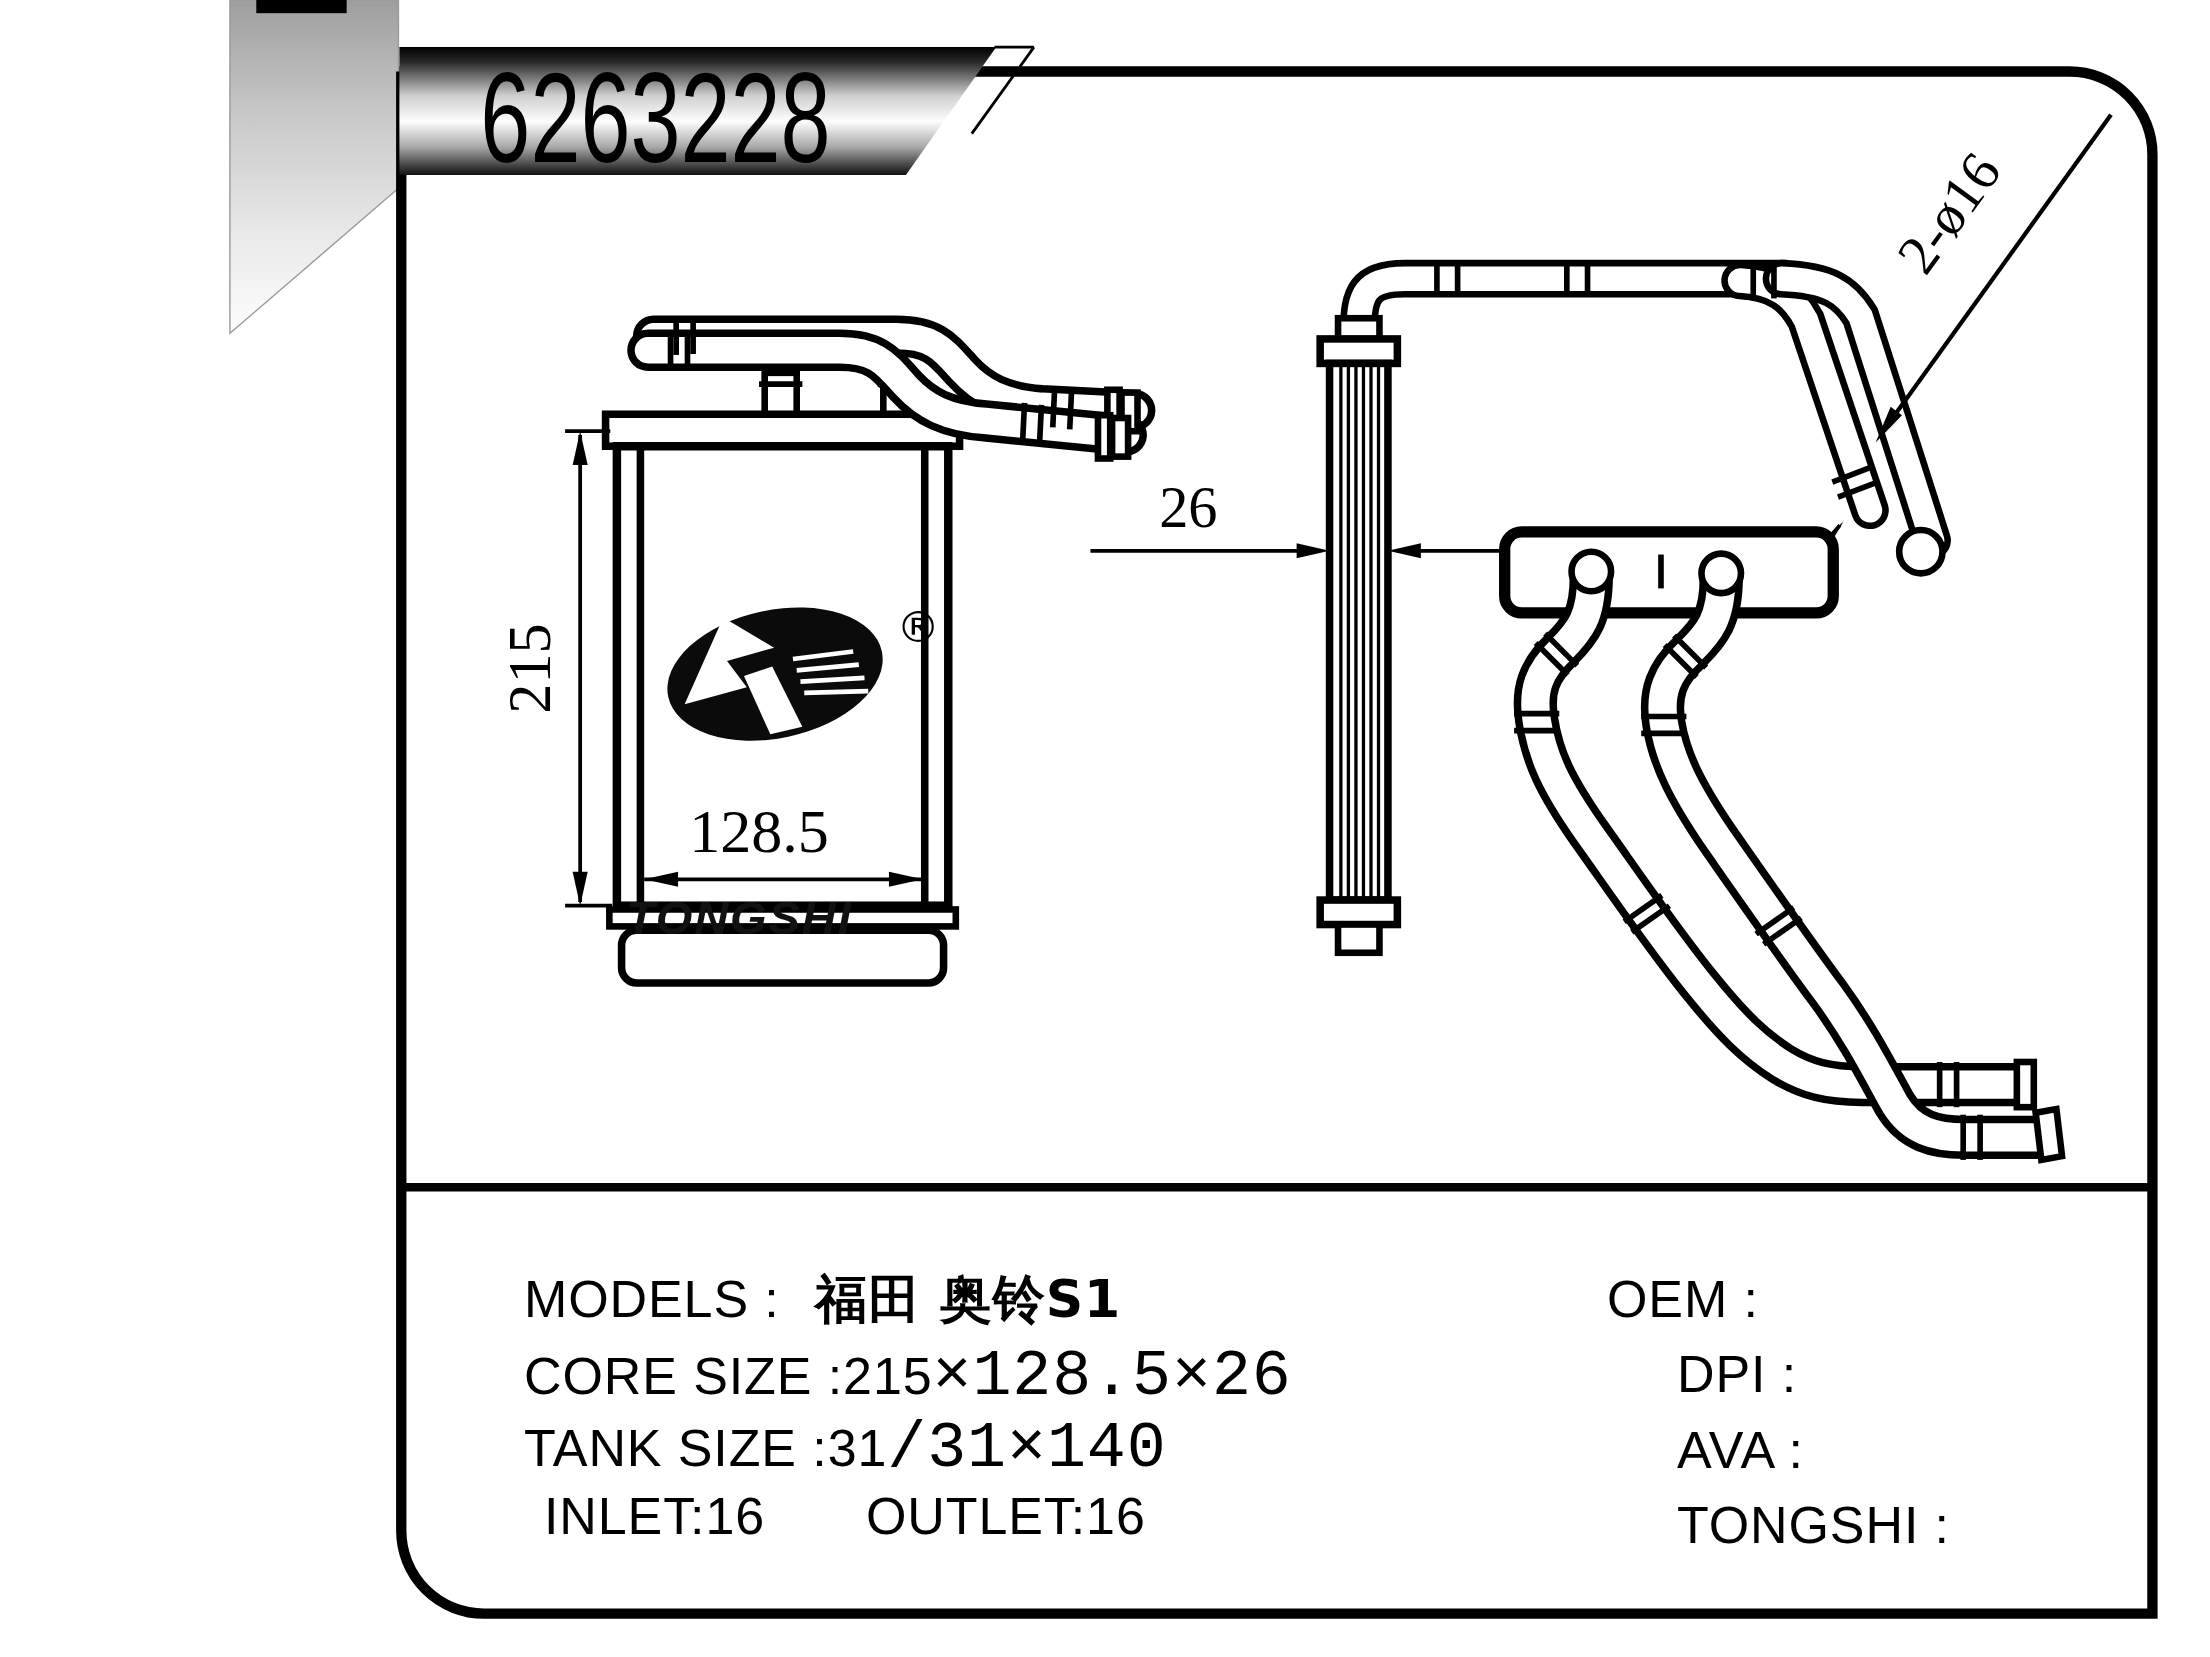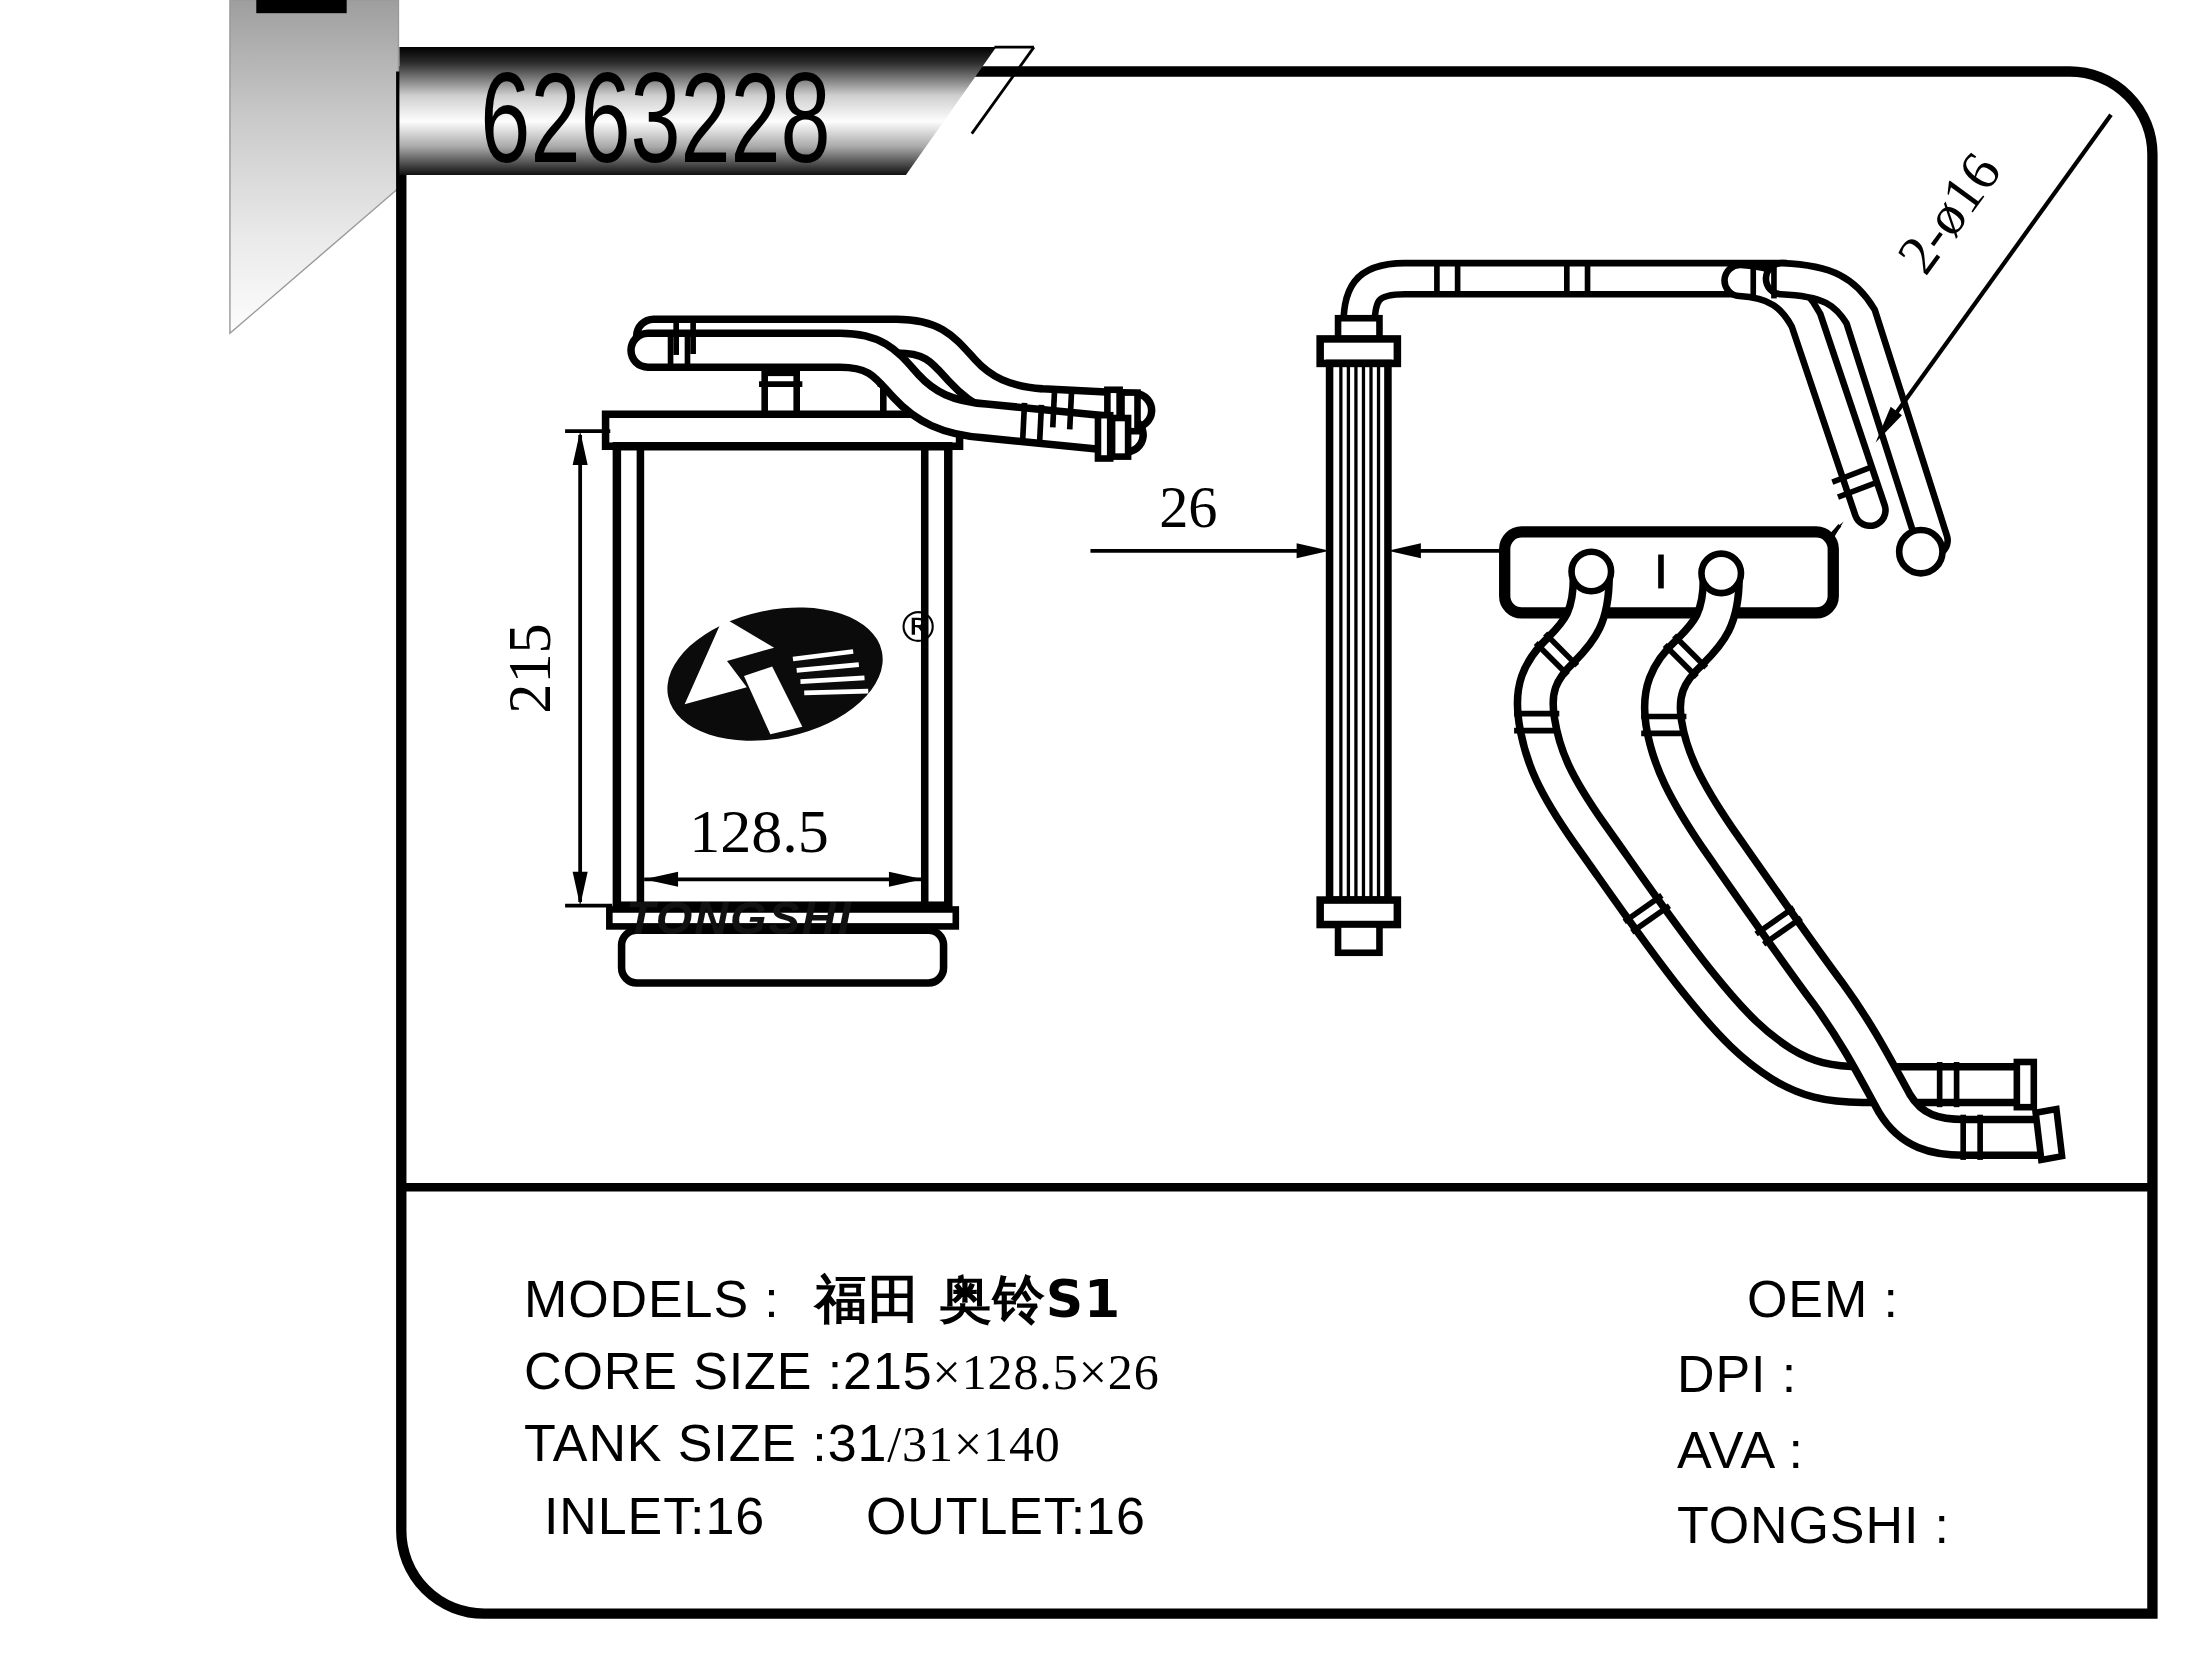--- a/index.html
+++ b/index.html
@@ -1,21 +1,21 @@
 <!DOCTYPE html>
 <html style="font-size:15px"><head>
 <meta charset="utf-8">
 <style>
   html,body{margin:0;padding:0;background:#ffffff;}
   #page{position:relative;width:2211px;height:1634px;background:#ffffff;overflow:hidden;
         font-family:"Liberation Sans",sans-serif;}
   #drawing-svg{position:absolute;left:0;top:0;}
   .txt{position:absolute;color:#000;white-space:nowrap;line-height:1;}
   .spec-sans{font-family:"Liberation Sans",sans-serif;font-size:52px;letter-spacing:0.9px;font-weight:500;}
-  .spec-serif{font-family:Liberation Serif, serif;font-size:50px;letter-spacing:0.9px;font-weight:400;}
+  .spec-serif{font-family:Liberation Mono, monospace;font-size:65px;letter-spacing:0.9px;font-weight:400;}
   .cjk{font-family:"DejaVu Sans",sans-serif;font-weight:600;margin-left:20px;}
 </style>
 </head>
 <body>
 
 <div id="page">
 
 <svg id="drawing-svg" width="2211" height="1657" viewBox="0 0 2348 1760">
   <defs>
     <linearGradient id="gradRibbon" x1="0" y1="0" x2="0" y2="1">
@@ -209,19 +209,19 @@
     <span>CORE SIZE :</span><span>215</span><span class="spec-serif">×128.5×26</span>
   </div>
 
   <div class="txt spec-sans" style="left:524px;top:1417px;">
     <span>TANK SIZE :</span><span>31</span><span class="spec-serif">/31×140</span>
   </div>
 
   <div class="txt spec-sans" style="left:544px;top:1490px;">INLET:16</div>
   <div class="txt spec-sans" style="left:866px;top:1490px;">OUTLET:16</div>
 
-  <div class="txt spec-sans" style="left:1747px;top:1273px;">OEM :</div>
+  <div class="txt spec-sans" style="left:1607px;top:1273px;">OEM :</div>
   <div class="txt spec-sans" style="left:1677px;top:1348px;">DPI :</div>
   <div class="txt spec-sans" style="left:1677px;top:1424px;text-align:center;">AVA :</div>
   <div class="txt spec-sans" style="left:1677px;top:1499px;">TONGSHI :</div>
 
 </div>
 
 
 </body></html>

